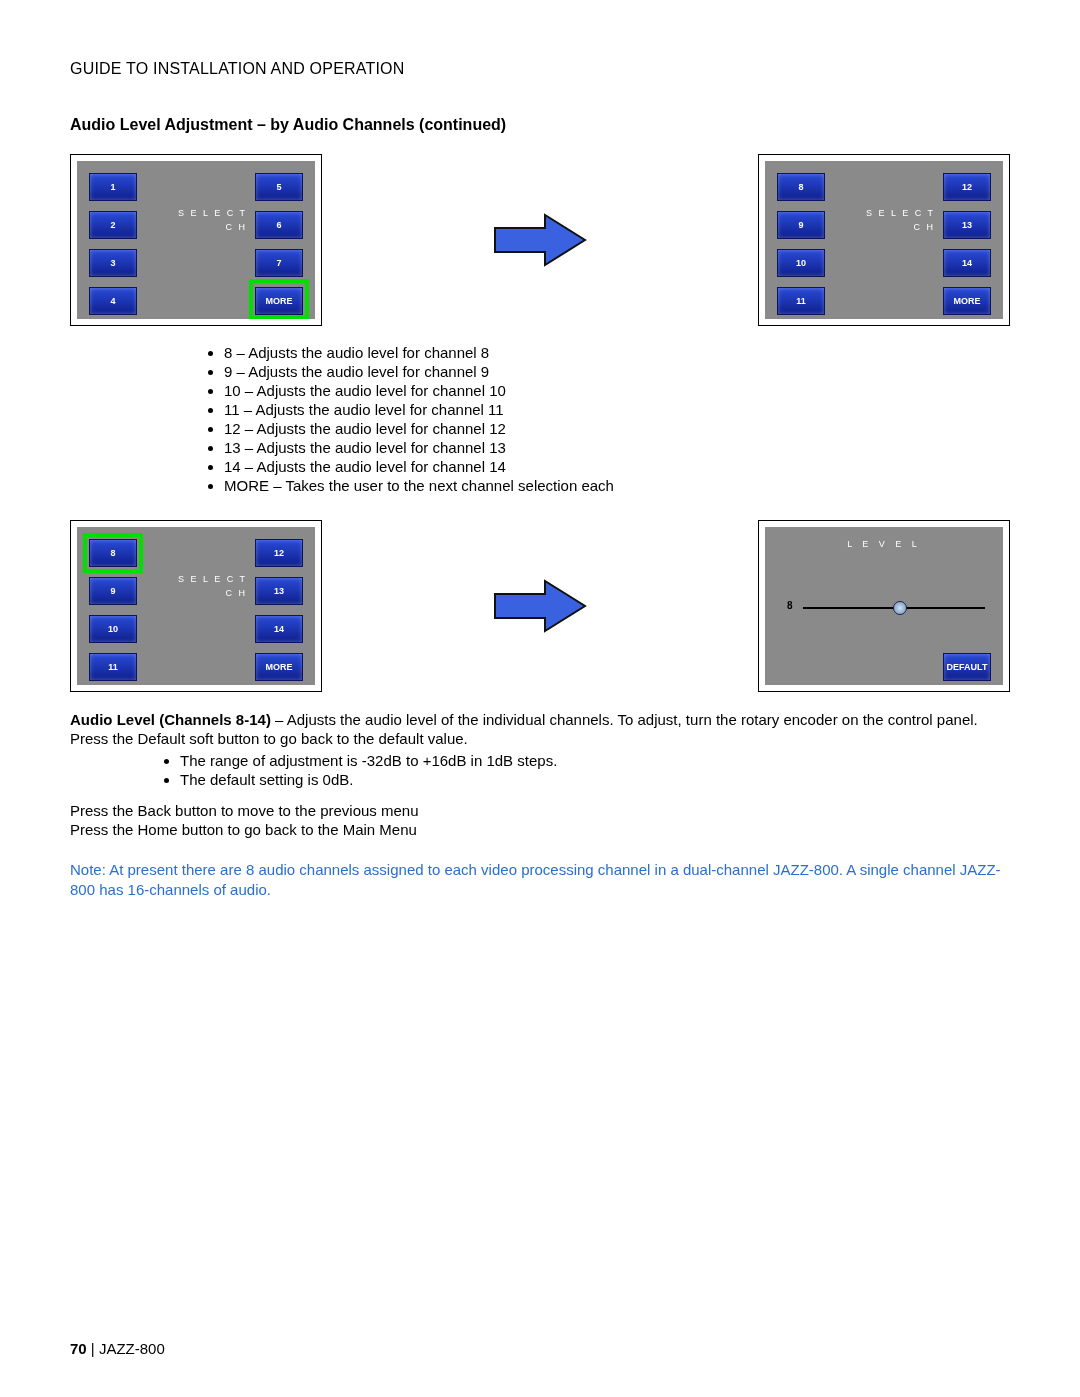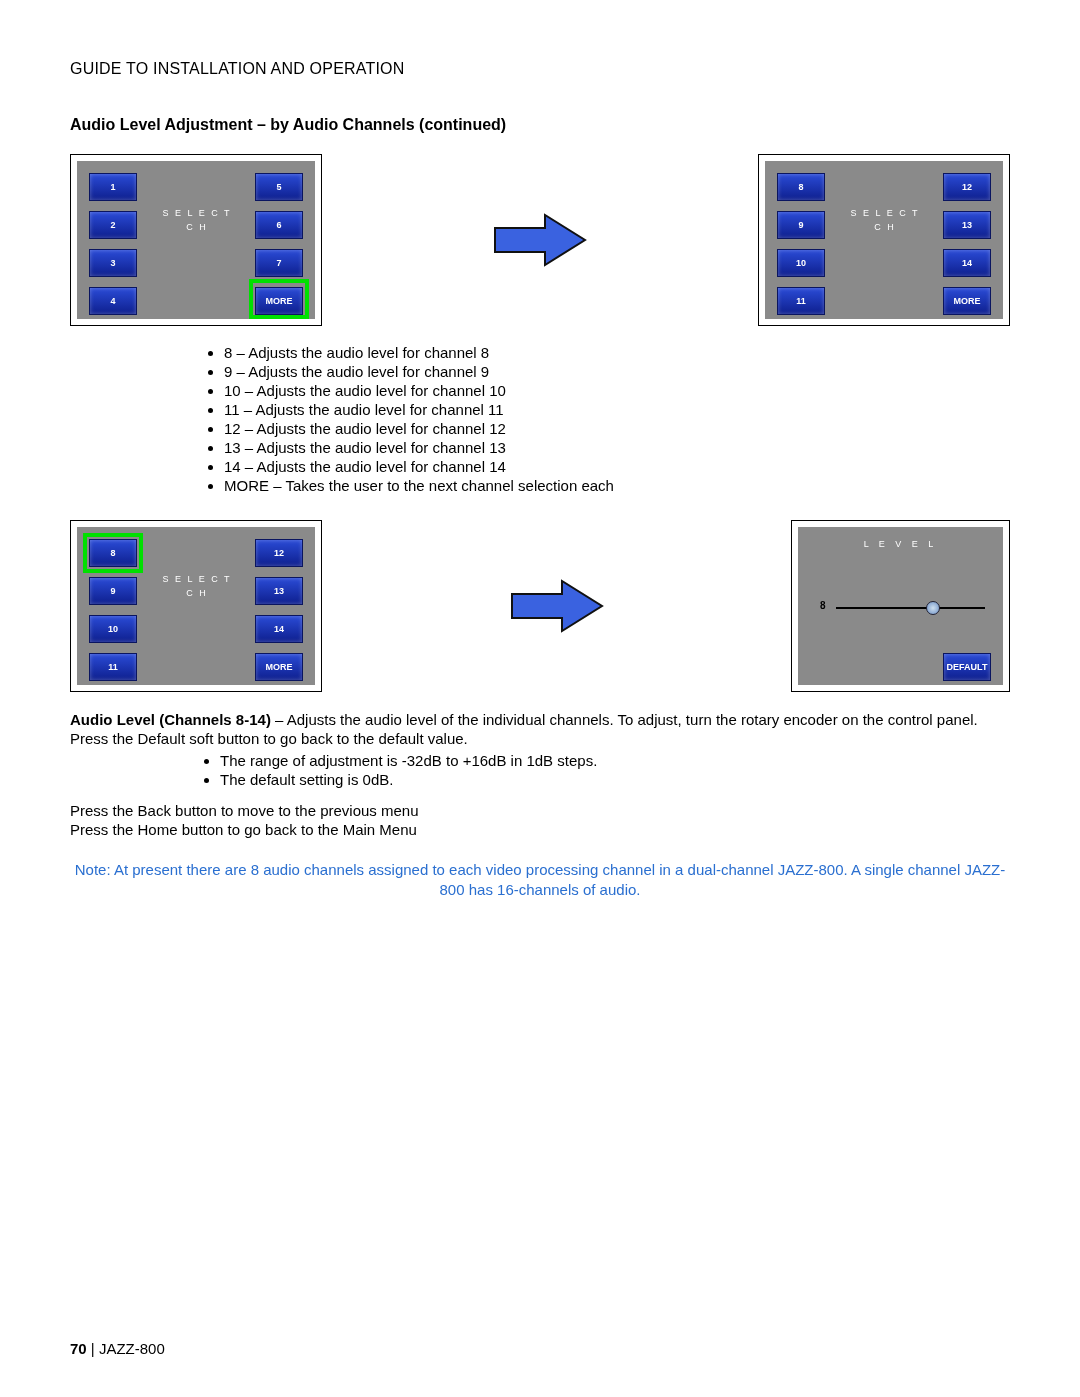--- a/index.html
+++ b/index.html
@@ -53,21 +53,21 @@
     align-items: center;
     justify-content: center;
     box-shadow: inset 0 0 4px rgba(255,255,255,0.3);
   }
   .btn-label { font-size: 9px; }
   .center-label {
     position: absolute;
     left: 70px;
     width: 100px;
     top: 45px;
-    text-align: center;
+    text-align: right;
     color: #fff;
     font-size: 9px;
     letter-spacing: 2px;
     line-height: 14px;
   }
   .highlight {
     position: absolute;
     border: 4px solid #00e000;
     box-sizing: border-box;
   }
@@ -85,21 +85,21 @@
     padding: 0;
   }
   ul.bullets li {
     margin-bottom: 2px;
     list-style: disc;
     font-size: 15px;
     margin-left: 44px;
   }
   .level-panel {
     background: #8a8a8a;
-    width: 205px;
+    width: 238px;
     height: 158px;
     position: relative;
   }
   .level-title {
     position: absolute;
     top: 12px;
     left: 0;
     right: 0;
     text-align: center;
     color: #fff;
@@ -137,28 +137,27 @@
     line-height: 1.28;
   }
   .body-para .bold { font-weight: bold; }
   ul.small-bullets {
     margin: 2px 0 14px 110px;
     padding: 0;
   }
   ul.small-bullets li {
     list-style: disc;
     margin-bottom: 2px;
-    margin-left: 40px;
   }
   .plain-para {
     margin: 0 0 2px 0;
   }
   .note {
     color: #2a6fd0;
-    text-align: center;
+    text-align: left;
     margin-top: 22px;
     line-height: 1.3;
   }
   .footer {
     position: absolute;
     bottom: 40px;
     left: 70px;
     font-size: 15px;
   }
   .footer .pn { font-weight: bold; }

